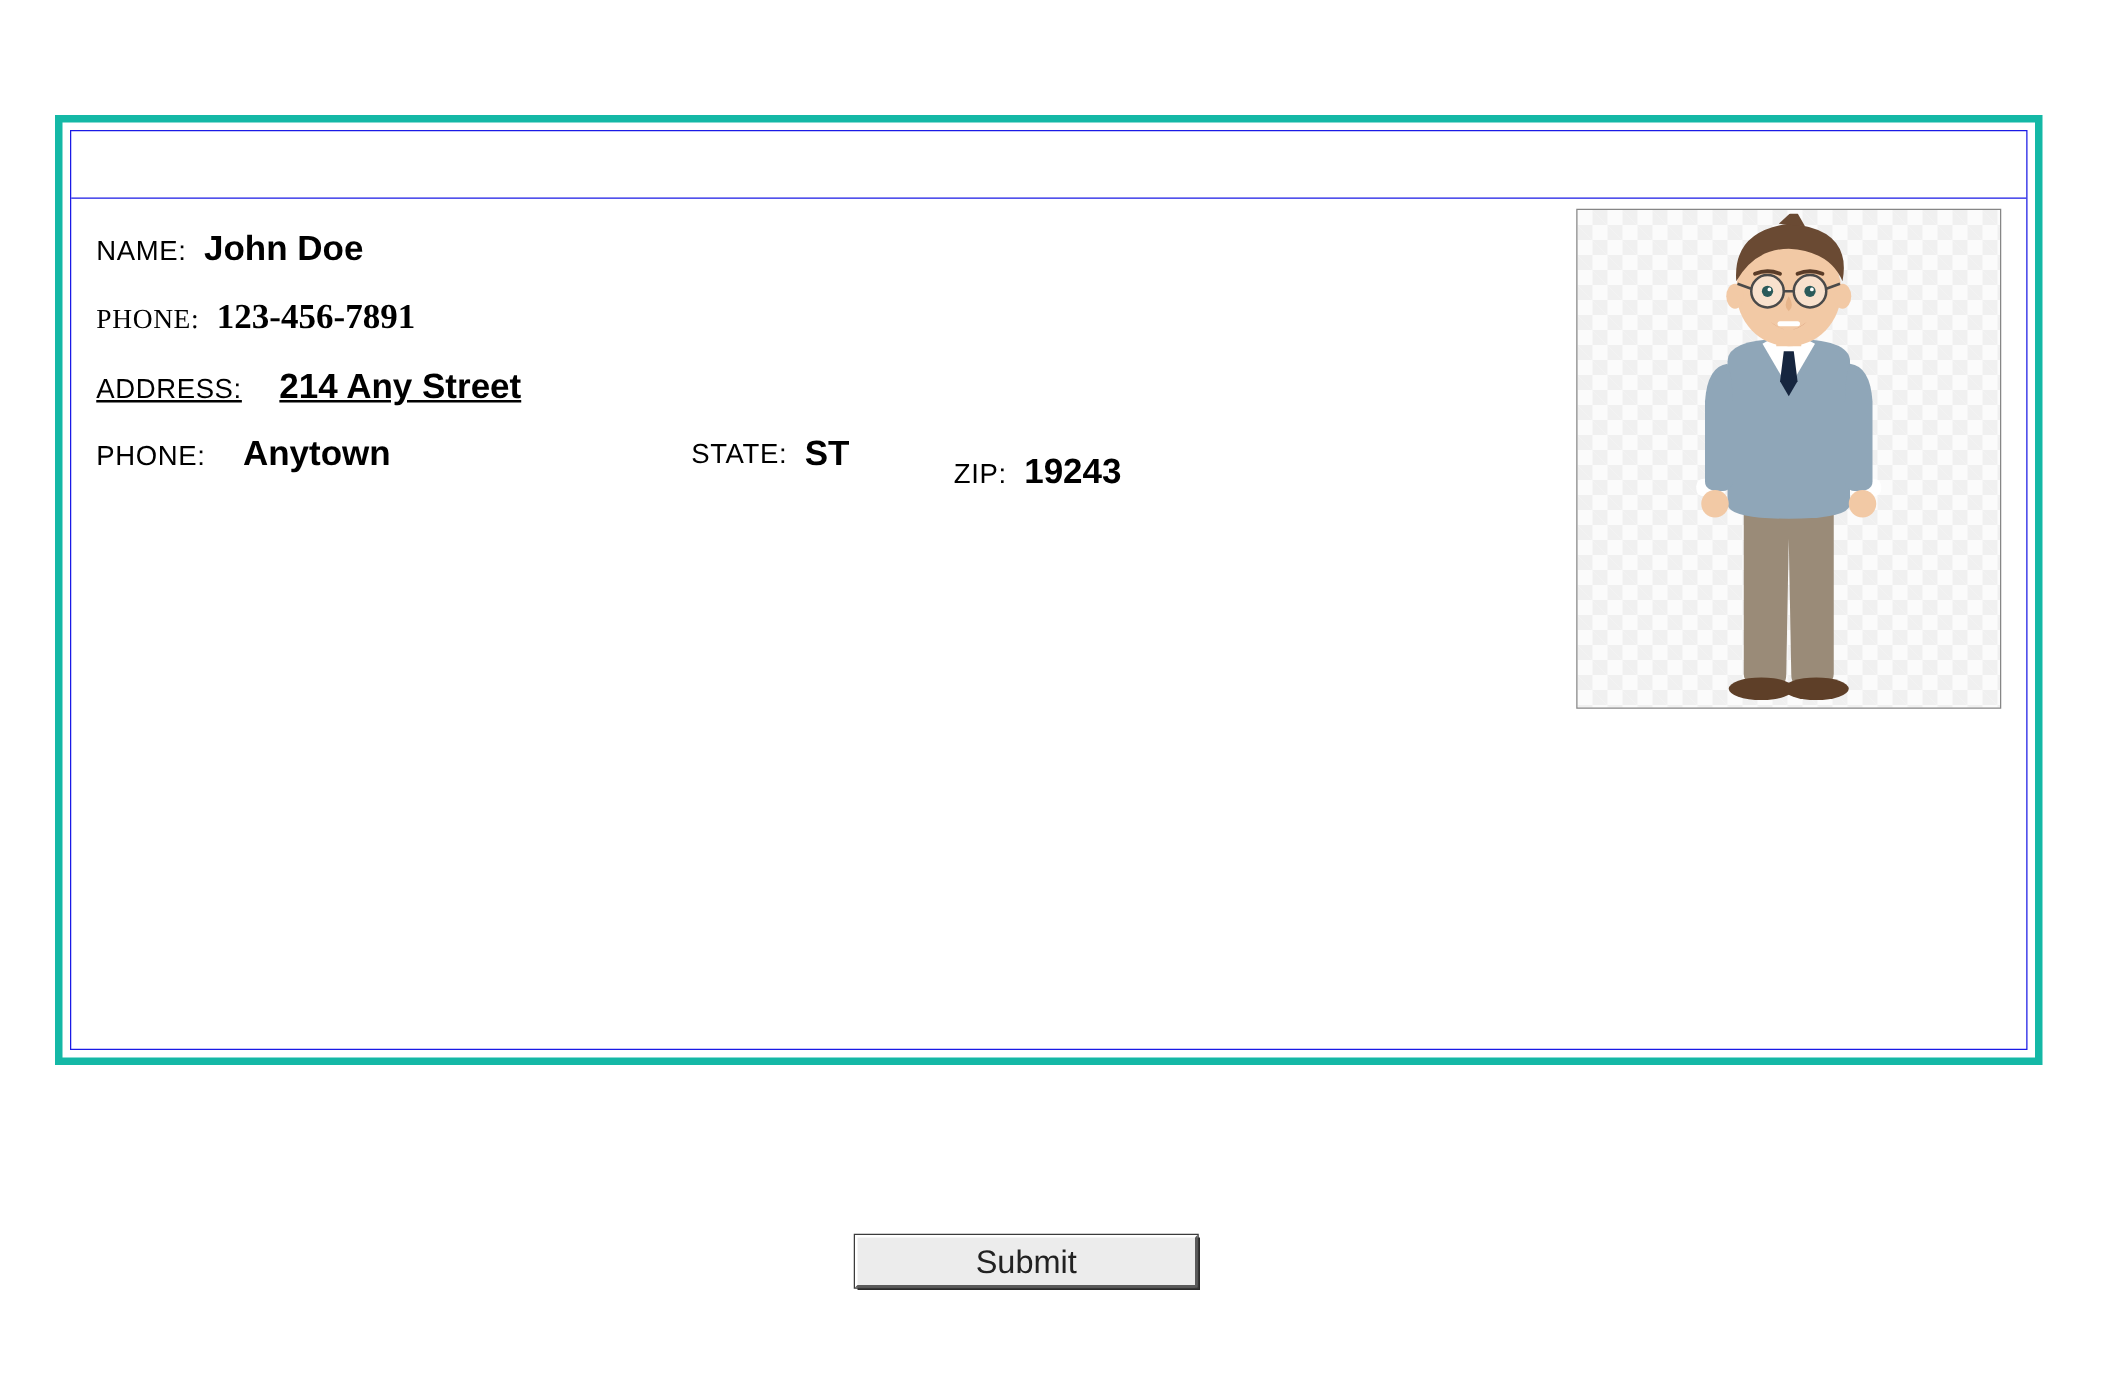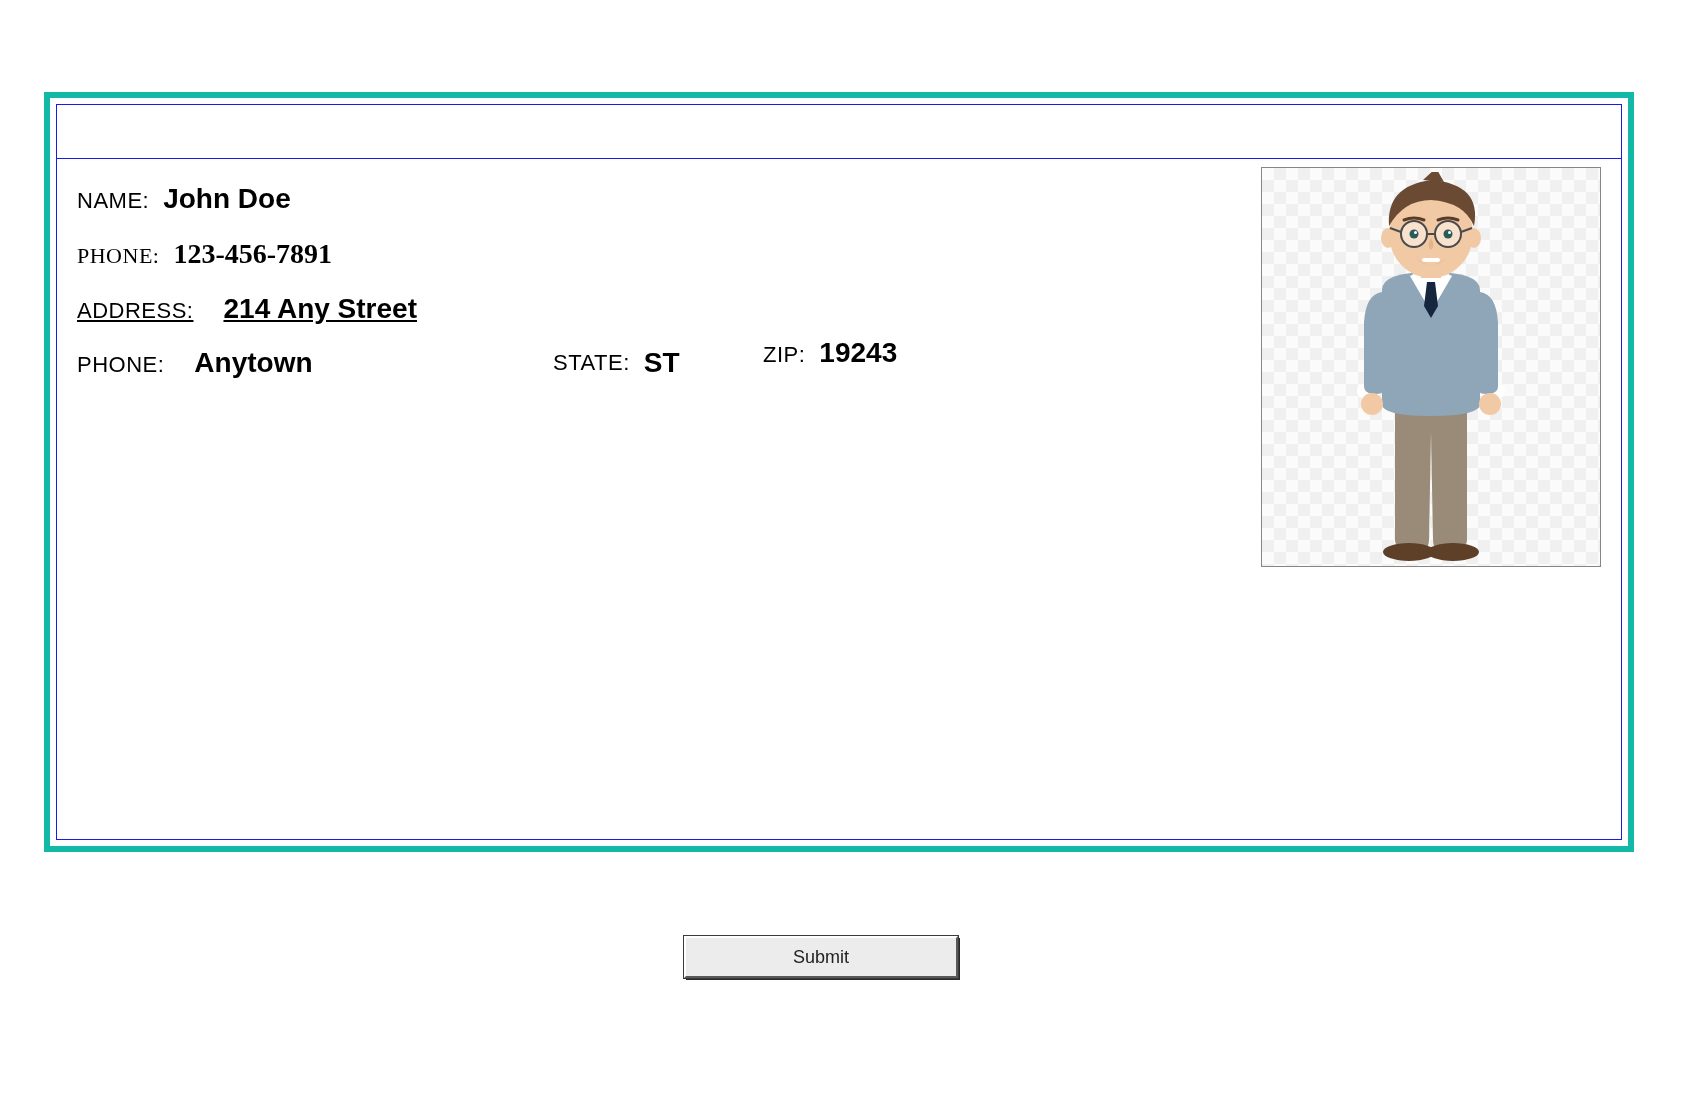--- a/index.html
+++ b/index.html
@@ -54,21 +54,21 @@
     font-size: 28px;
     font-weight: 700;
   }
   
   .row-name   { left: 20px; top: 78px; }
   .row-phone  { left: 20px; top: 133px; font-family: Liberation Serif, serif; }
   .row-email  { left: 576px; top: 133px; }
   .row-addr   { left: 20px; top: 188px; text-decoration: underline; }
   .row-city   { left: 20px; top: 242px; }
   .row-state  { left: 496px; top: 242px; align-items: center; }
-  .row-zip    { left: 706px; top: 232px; }
+  .row-zip    { left: 706px; top: 256px; }
 
   .row-email .label { margin-right: 20px; }
   .row-email .value { font-size: 26px; }
   .row-addr .label  { margin-right: 30px; }
   .row-city .label  { margin-right: 30px; }
 
   .photo-frame {
     position: absolute;
     right: 20px;
     top: 62px;
@@ -88,31 +88,31 @@
     overflow: hidden;
   }
   .photo-frame svg {
     width: 290px;
     height: 390px;
   }
 
   .submit-btn {
     position: absolute;
     left: 684px;
-    top: 936px;
+    top: 988px;
     width: 274px;
     height: 42px;
     background: #ececec;
     border-top: 2px solid #fff;
     border-left: 2px solid #fff;
     border-bottom: 2px solid #5a5a5a;
     border-right: 2px solid #5a5a5a;
     outline: 1px solid #3b3b3b;
     box-shadow: 2px 2px 0 #2a2a2a;
-    font-size: 18px;
+    font-size: 26px;
     font-family: Arial, Helvetica, sans-serif;
     color: #222;
     cursor: pointer;
   }
 </style>
 </head>
 <body>
 
 <div class="outer-frame">
   <div class="inner-frame">

